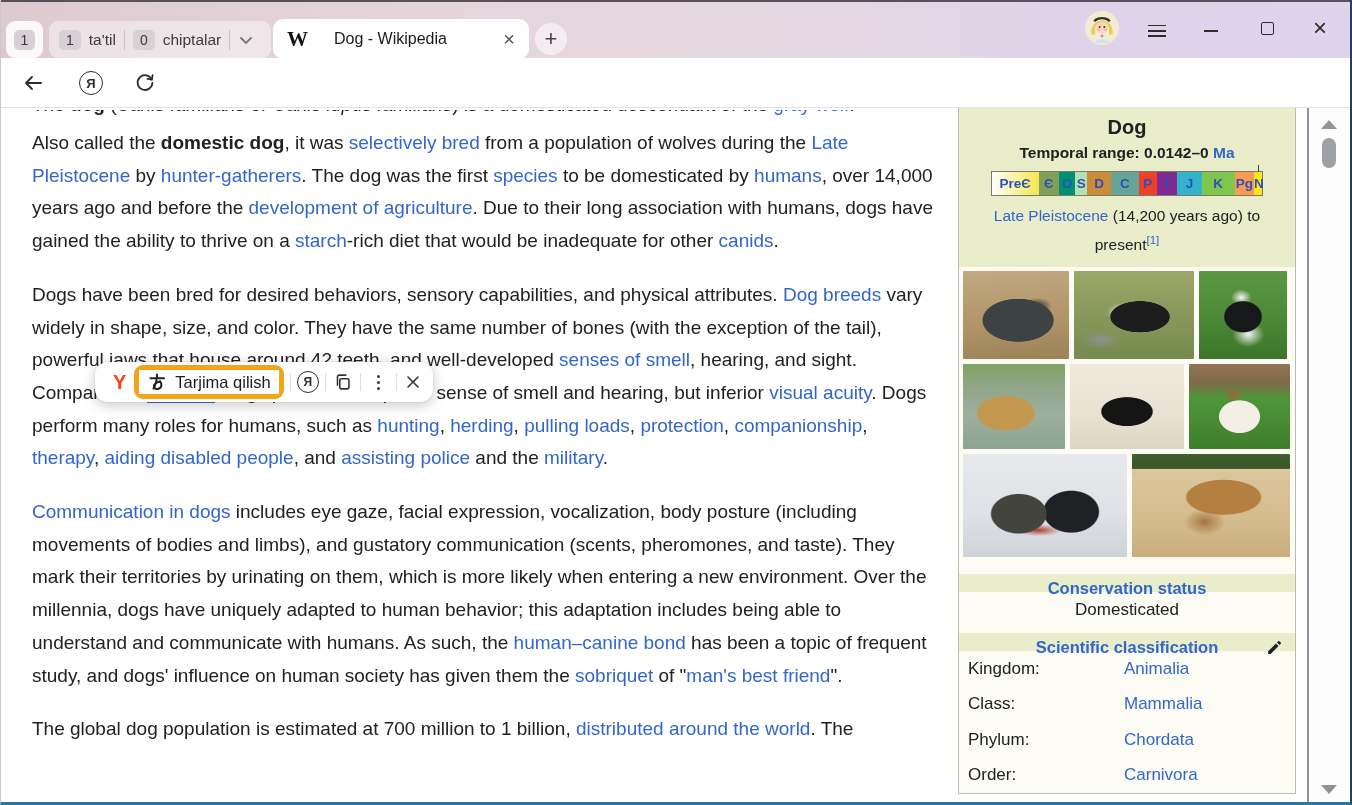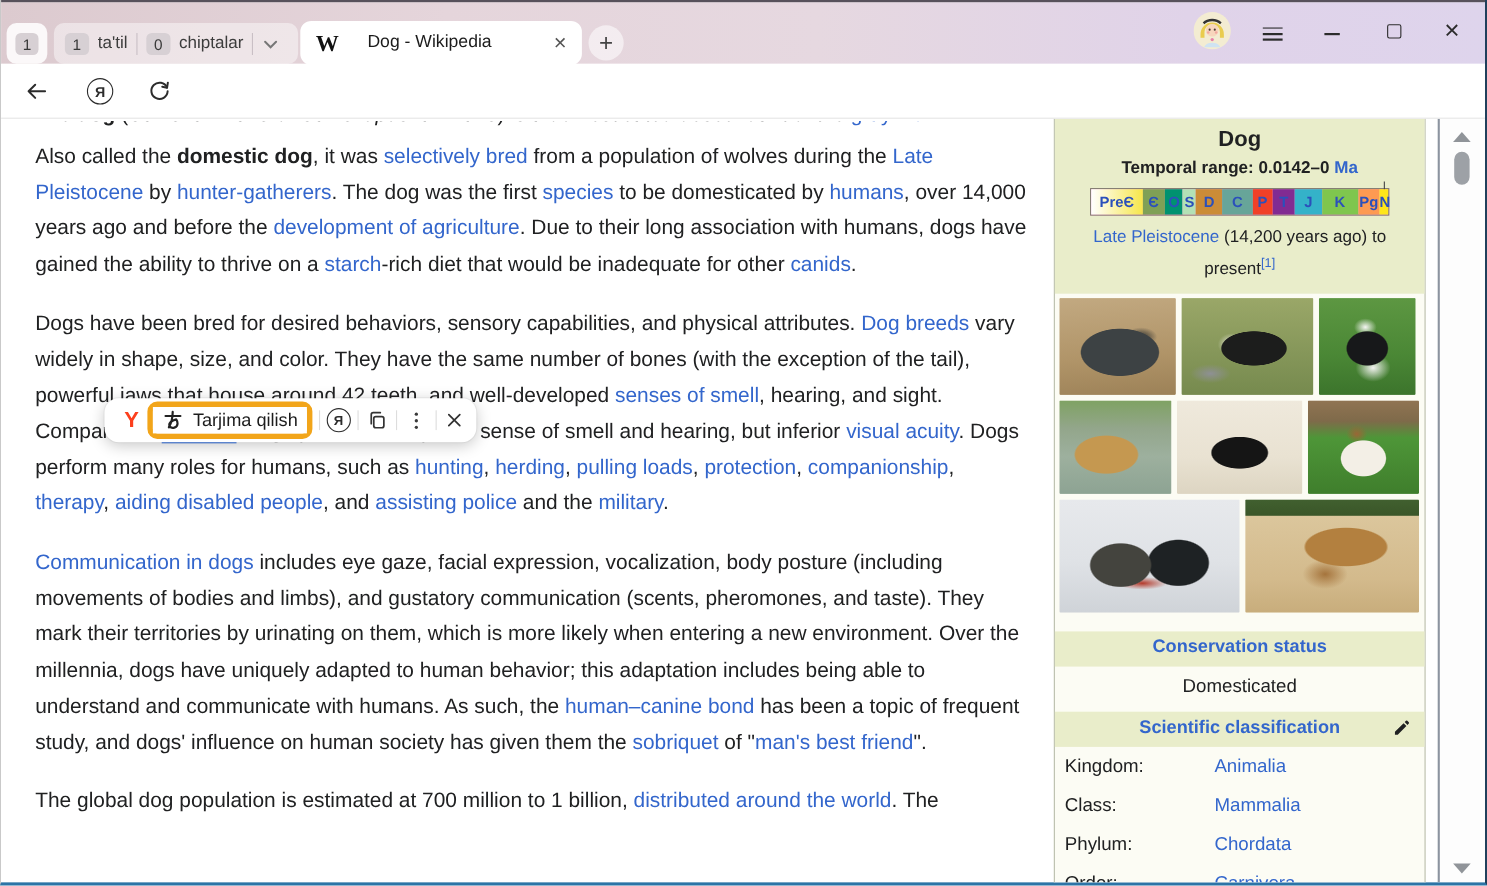--- a/index.html
+++ b/index.html
@@ -76,25 +76,25 @@
   .ib-title { font-size:20px; font-weight:bold; margin:2px 0 5px; }
   .ib-temporal { font-size:15.5px; font-weight:bold; }
   .tsbar { position:relative; width:272px; height:25px; margin:9px auto 5px; border:1px solid #7a7a6a; display:flex; background:#f9a8d4; }
   .tsbar::after { content:""; position:absolute; right:3px; top:-7px; width:1.5px; height:7px; background:#444; }
   .ts-seg { height:100%; font-size:13.5px; font-weight:bold; color:#2b50bb; text-align:center; line-height:24px; overflow:visible; white-space:nowrap; }
   .ib-range { font-size:15.5px; font-weight:normal; line-height:29px; padding:0 10px; }
   .ig { padding:4px; }
   .ig-row { display:flex; gap:5px; margin-bottom:5px; }
   .photo { border-radius:1px; }
   .ib-gap { height:8px; }
-  .ib-sect { background:#e9edca; height:32px; line-height:29px; text-align:center; font-size:16.5px; font-weight:bold; color:#3366cc; position:relative; }
+  .ib-sect { background:#e9edca; height:18px; line-height:29px; text-align:center; font-size:16.5px; font-weight:bold; color:#3366cc; position:relative; }
   .ib-val { height:35px; line-height:35px; text-align:center; font-size:17px; }
   .gap6 { height:6px; }
   .editpencil { position:absolute; right:12px; top:6px; }
-  .cls-row { display:flex; height:35.5px; align-items:center; font-size:17px; }
+  .cls-row { display:flex; height:35.5px; align-items:center; font-size:17px;gap:20px; }
   .cls-label { width:145px; padding-left:9px; }
   .cls-value { color:#3366cc; }
 
   
   .pagedivider { position:absolute; left:1306px; top:0; width:2px; height:100%; background:#8c94a0; }
   .scrollbar { position:absolute; right:0; top:0; width:41px; height:100%; background:#fdfdfd; }
   .sb-up { position:absolute; left:12px; top:12px; width:0; height:0; border-left:8px solid transparent; border-right:8px solid transparent; border-bottom:9px solid #909499; }
   .sb-thumb { position:absolute; left:13px; top:30px; width:14px; height:30px; border-radius:7px; background:#9da1a6; }
   .sb-down { position:absolute; left:12px; bottom:8px; width:0; height:0; border-left:8px solid transparent; border-right:8px solid transparent; border-top:9px solid #909499; }
 

